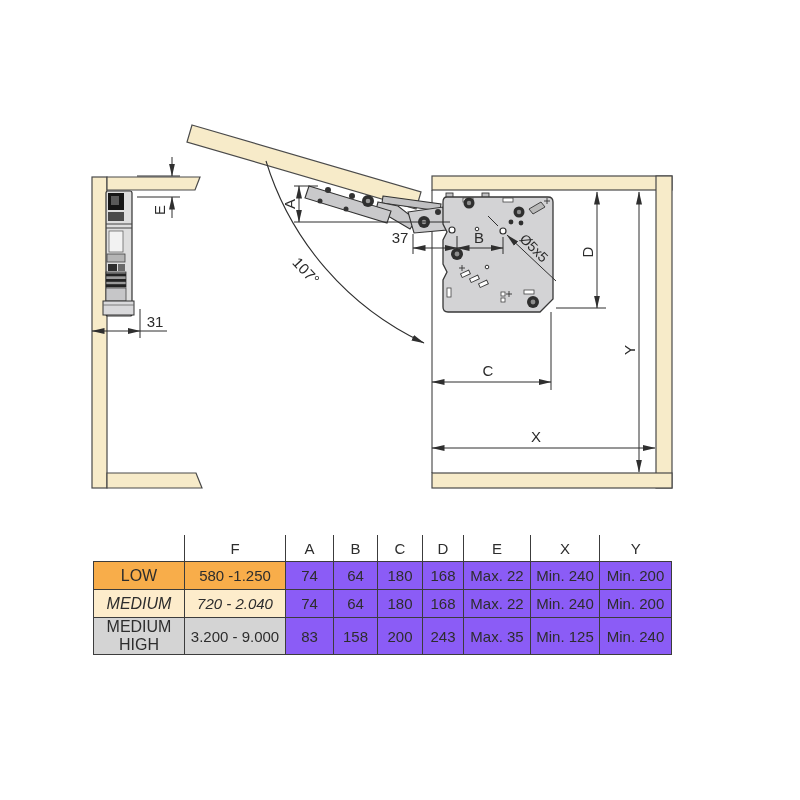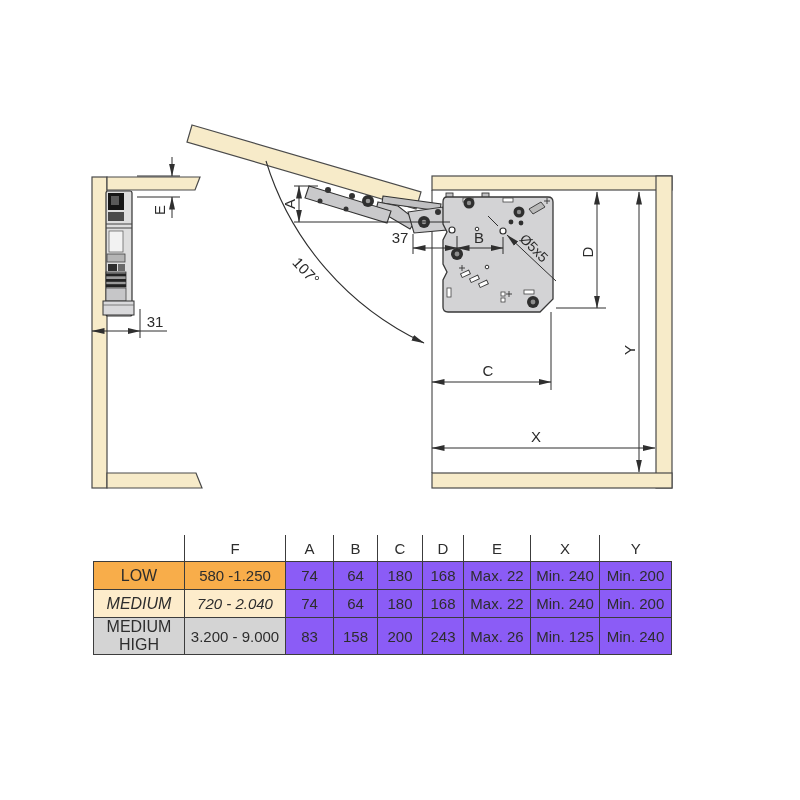--- a/index.html
+++ b/index.html
@@ -229,20 +229,20 @@
       <td>Min. 240</td>
       <td>Min. 200</td>
     </tr>
     <tr>
       <td class="lbl c-extra_high">MEDIUM HIGH</td>
       <td class="c-extra_high">3.200 - 9.000</td>
       <td>83</td>
       <td>158</td>
       <td>200</td>
       <td>243</td>
-      <td>Max. 26</td>
+      <td>Max. 35</td>
       <td>Min. 125</td>
       <td>Min. 240</td>
     </tr>
   </tbody>
 </table>
 
 </div>
 
 </body></html>

